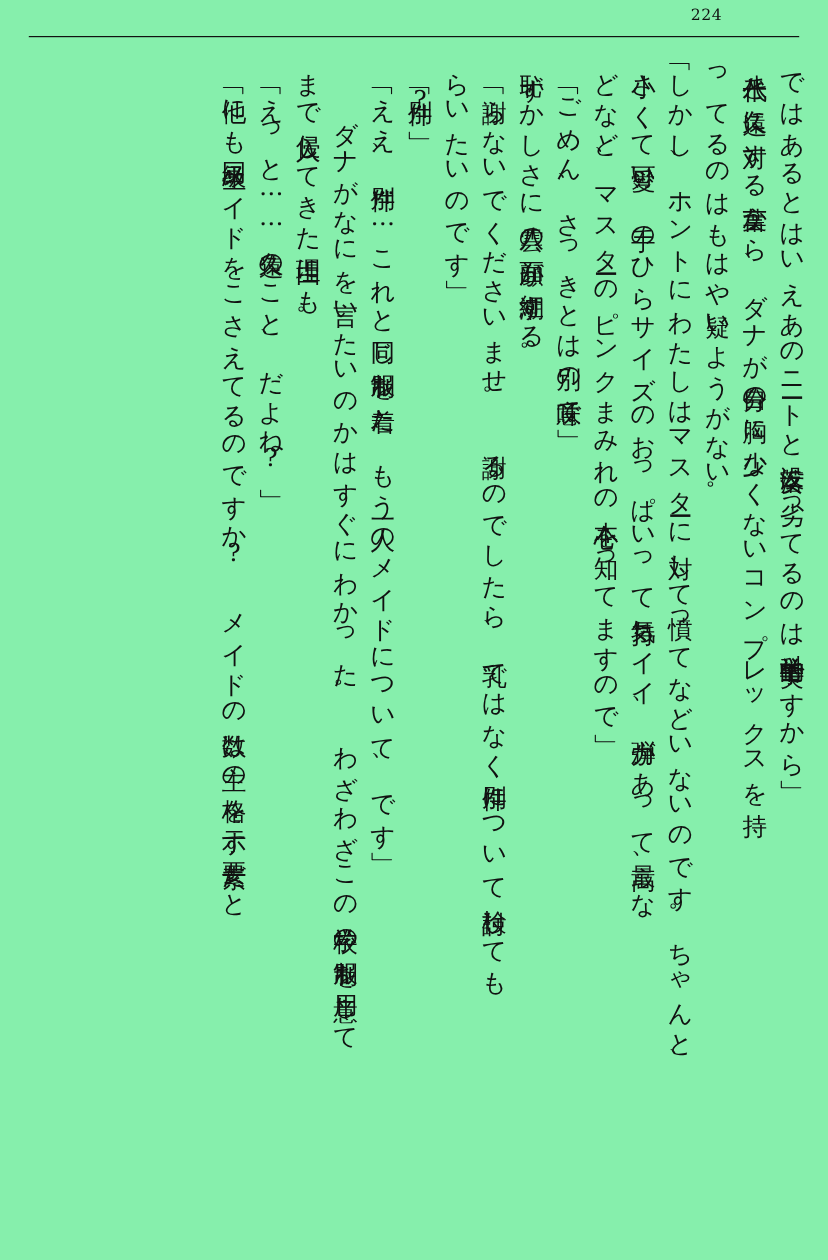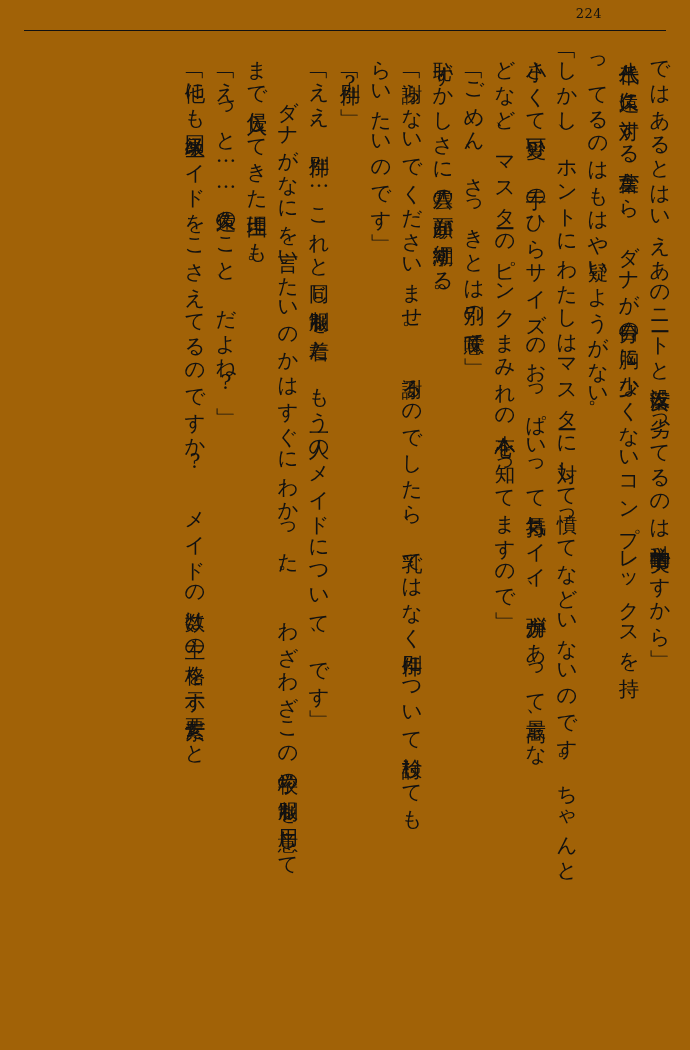--- a/index.html
+++ b/index.html
@@ -11,21 +11,21 @@
     width: 690px;
     height: 1050px;
     overflow: hidden;
     font-family: "DejaVu Serif", "Liberation Serif", serif;
     color: #111111;
   }
   .page {
     position: relative;
     width: 690px;
     height: 1050px;
-    background: #a16207;
+    background: #86efac;
     box-sizing: border-box;
   }
   .page-number {
     position: absolute;
     top: 6px;
     right: 88px;
     font-size: 13px;
     font-family: "DejaVu Serif", "Liberation Serif", serif;
     letter-spacing: 0.5px;
     color: #111111;

